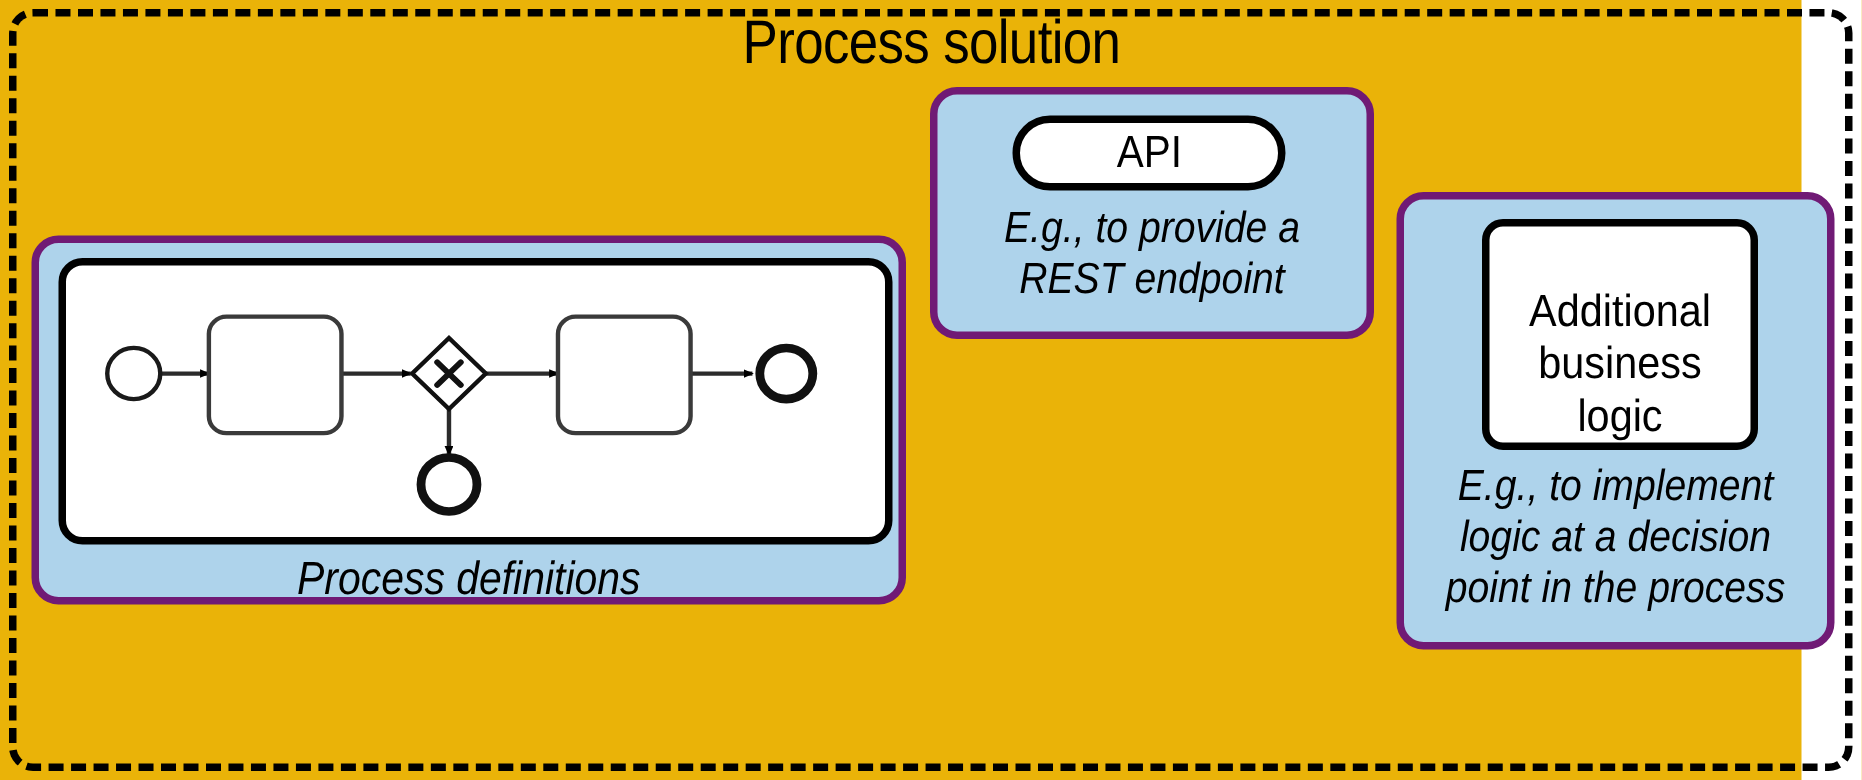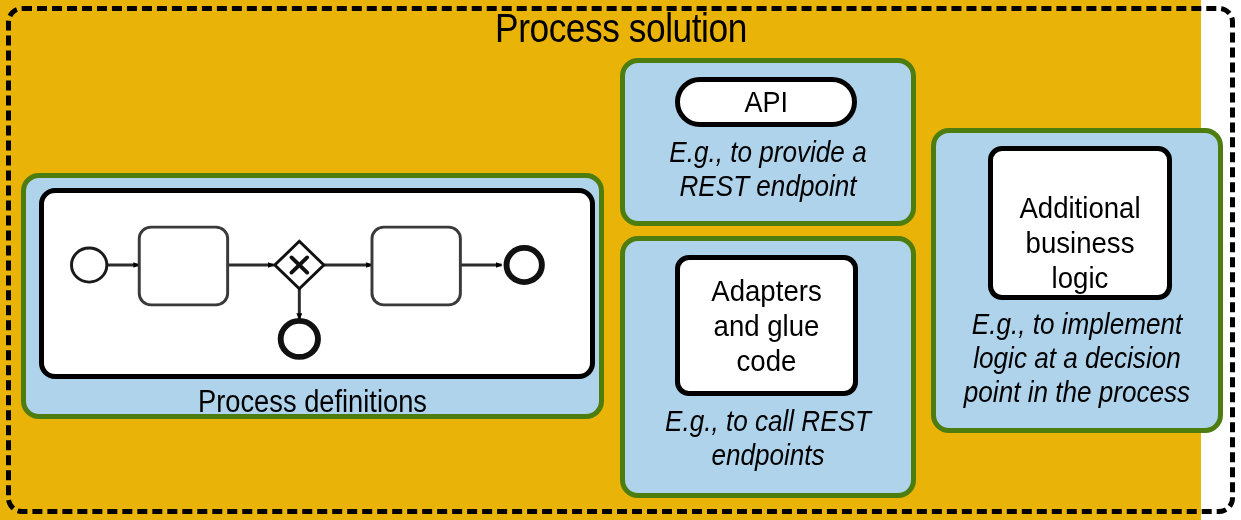--- a/index.html
+++ b/index.html
@@ -50,38 +50,39 @@
     transform: scaleX(0.86);
     transform-origin: 624px 50%;
     white-space: nowrap;
   }
 
   
   .blue-card {
     position: absolute;
     box-sizing: border-box;
     background: #aed3eb;
-    border: 5px solid #4d7c0f;
+    border: 5px solid #701a75;
     border-radius: 18px;
   }
 
   
   .white-panel {
     position: absolute;
     box-sizing: border-box;
     background: #ffffff;
     border: 5px solid #000000;
   }
 
   
   #card-process-definitions {
     left: 21px;
-    top: 173px;
+    top: 157px;
     width: 583px;
     height: 246px;
+    font-style: italic;
   }
   #panel-bpmn {
     left: 13px;
     top: 10px;
     width: 556px;
     height: 191px;
     border-radius: 16px;
   }
   #label-process-definitions {
     position: absolute;
@@ -259,26 +260,20 @@
     <div id="label-process-definitions">Process definitions</div>
   </div>
 
   <div class="blue-card" id="card-api">
     <div class="white-panel" id="panel-api">
       <span class="pill-text">API</span>
     </div>
     <div id="api-desc">E.g., to provide a REST endpoint</div>
   </div>
 
-  <div class="blue-card" id="card-adapters">
-    <div class="white-panel" id="panel-adapters">
-      <span class="panel-text-block">Adapters and glue code</span>
-    </div>
-    <div id="adapters-desc">E.g., to call REST endpoints</div>
-  </div>
 
   <div class="blue-card" id="card-business-logic">
     <div class="white-panel" id="panel-business-logic">
       <span class="panel-text-block">Additional business logic</span>
     </div>
     <div id="business-logic-desc">E.g., to implement logic at a decision point in the process</div>
   </div>
 
 </div>
 

